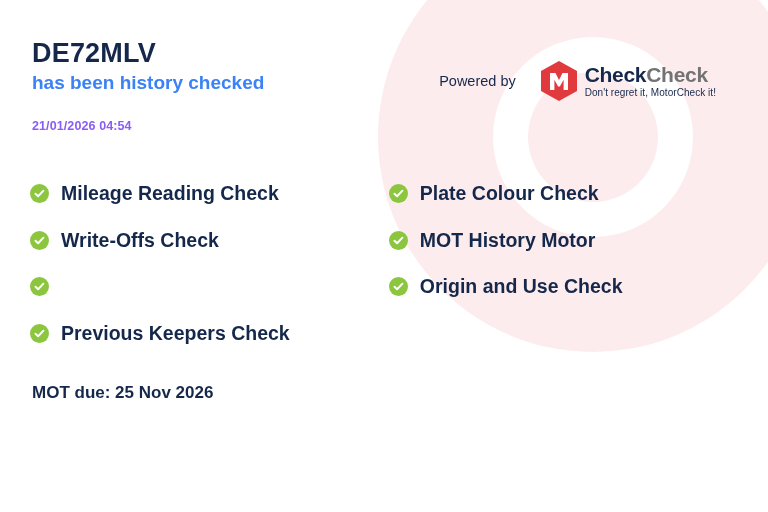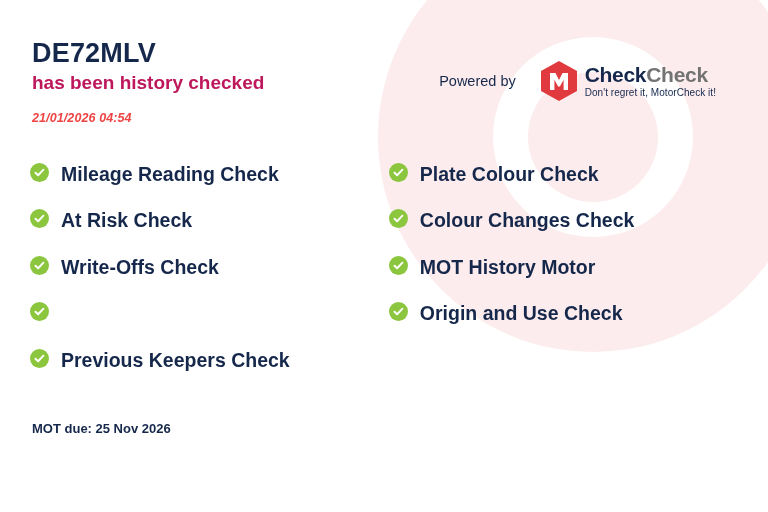--- a/index.html
+++ b/index.html
@@ -77,31 +77,30 @@
   .reg {
     font-size: 27px;
     font-weight: bold;
     color: #15284b;
     letter-spacing: 0.2px;
     line-height: 1.18;
   }
   .subtitle {
     font-size: 19px;
     font-weight: bold;
-    color: #be185d;
+    color: #3b82f6;
     line-height: 1.25;
     margin-top: 1px;
   }
   .timestamp {
     font-size: 12.5px;
-    color: #ef4444;
-    font-weight: bold;
-    margin-top: 16px;
+    color: #8b5cf6;
+    font-weight: bold;
+    margin-top: 24px;
     letter-spacing: 0.1px;
-    font-style: italic;
   }
 
   .brandblock {
     display: flex;
     align-items: center;
     gap: 24px;
     margin-top: 22px;
     margin-right: 22px;
   }
   .powered {
@@ -137,21 +136,21 @@
   
   .checks {
     display: flex;
     margin-top: 38px;
   }
   .col { display: flex; flex-direction: column; }
   .col-left { width: 370px; }
   .col-right { width: 360px; }
   .check-item {
     display: flex;
-    align-items: flex-start;
+    align-items: center;
     gap: 12px;
     height: 46.5px;
   }
   .tick {
     flex: 0 0 auto;
     width: 19px; height: 19px;
     border-radius: 50%;
     background: #8cc63f;
     display: flex;
     align-items: center;
@@ -159,21 +158,21 @@
   }
   .tick svg { display: block; }
   .check-label {
     font-size: 19.5px;
     font-weight: bold;
     color: #15284b;
     white-space: nowrap;
   }
 
   .mot-due {
-    font-size: 13px;
+    font-size: 17px;
     font-weight: bold;
     color: #15284b;
     margin-top: 26px;
     padding-left: 2px;
   }
 </style>
 </head>
 <body>
 
 <div class="page">
@@ -222,28 +221,20 @@
 
         <div class="check-item">
           <span class="tick">
             <svg width="11" height="11" viewBox="0 0 12 12">
                 <path d="M1.6 6.2 L4.5 9 L10.3 2.9" stroke="#ffffff" stroke-width="2.1" fill="none" stroke-linecap="round" stroke-linejoin="round"></path>
               </svg>
           </span>
           <span class="check-label">Mileage Reading Check</span>
         </div>
 
-        <div class="check-item">
-          <span class="tick">
-            <svg width="11" height="11" viewBox="0 0 12 12">
-                <path d="M1.6 6.2 L4.5 9 L10.3 2.9" stroke="#ffffff" stroke-width="2.1" fill="none" stroke-linecap="round" stroke-linejoin="round"></path>
-              </svg>
-          </span>
-          <span class="check-label">At Risk Check</span>
-        </div>
 
         <div class="check-item">
           <span class="tick">
             <svg width="11" height="11" viewBox="0 0 12 12">
                 <path d="M1.6 6.2 L4.5 9 L10.3 2.9" stroke="#ffffff" stroke-width="2.1" fill="none" stroke-linecap="round" stroke-linejoin="round"></path>
               </svg>
           </span>
           <span class="check-label">Write-Offs Check</span>
         </div>
 
@@ -271,28 +262,20 @@
 
         <div class="check-item">
           <span class="tick">
             <svg width="11" height="11" viewBox="0 0 12 12">
                 <path d="M1.6 6.2 L4.5 9 L10.3 2.9" stroke="#ffffff" stroke-width="2.1" fill="none" stroke-linecap="round" stroke-linejoin="round"></path>
               </svg>
           </span>
           <span class="check-label">Plate Colour Check</span>
         </div>
 
-        <div class="check-item">
-          <span class="tick">
-            <svg width="11" height="11" viewBox="0 0 12 12">
-                <path d="M1.6 6.2 L4.5 9 L10.3 2.9" stroke="#ffffff" stroke-width="2.1" fill="none" stroke-linecap="round" stroke-linejoin="round"></path>
-              </svg>
-          </span>
-          <span class="check-label">Colour Changes Check</span>
-        </div>
 
         <div class="check-item">
           <span class="tick">
             <svg width="11" height="11" viewBox="0 0 12 12">
                 <path d="M1.6 6.2 L4.5 9 L10.3 2.9" stroke="#ffffff" stroke-width="2.1" fill="none" stroke-linecap="round" stroke-linejoin="round"></path>
               </svg>
           </span>
           <span class="check-label">MOT History Motor</span>
         </div>
 

